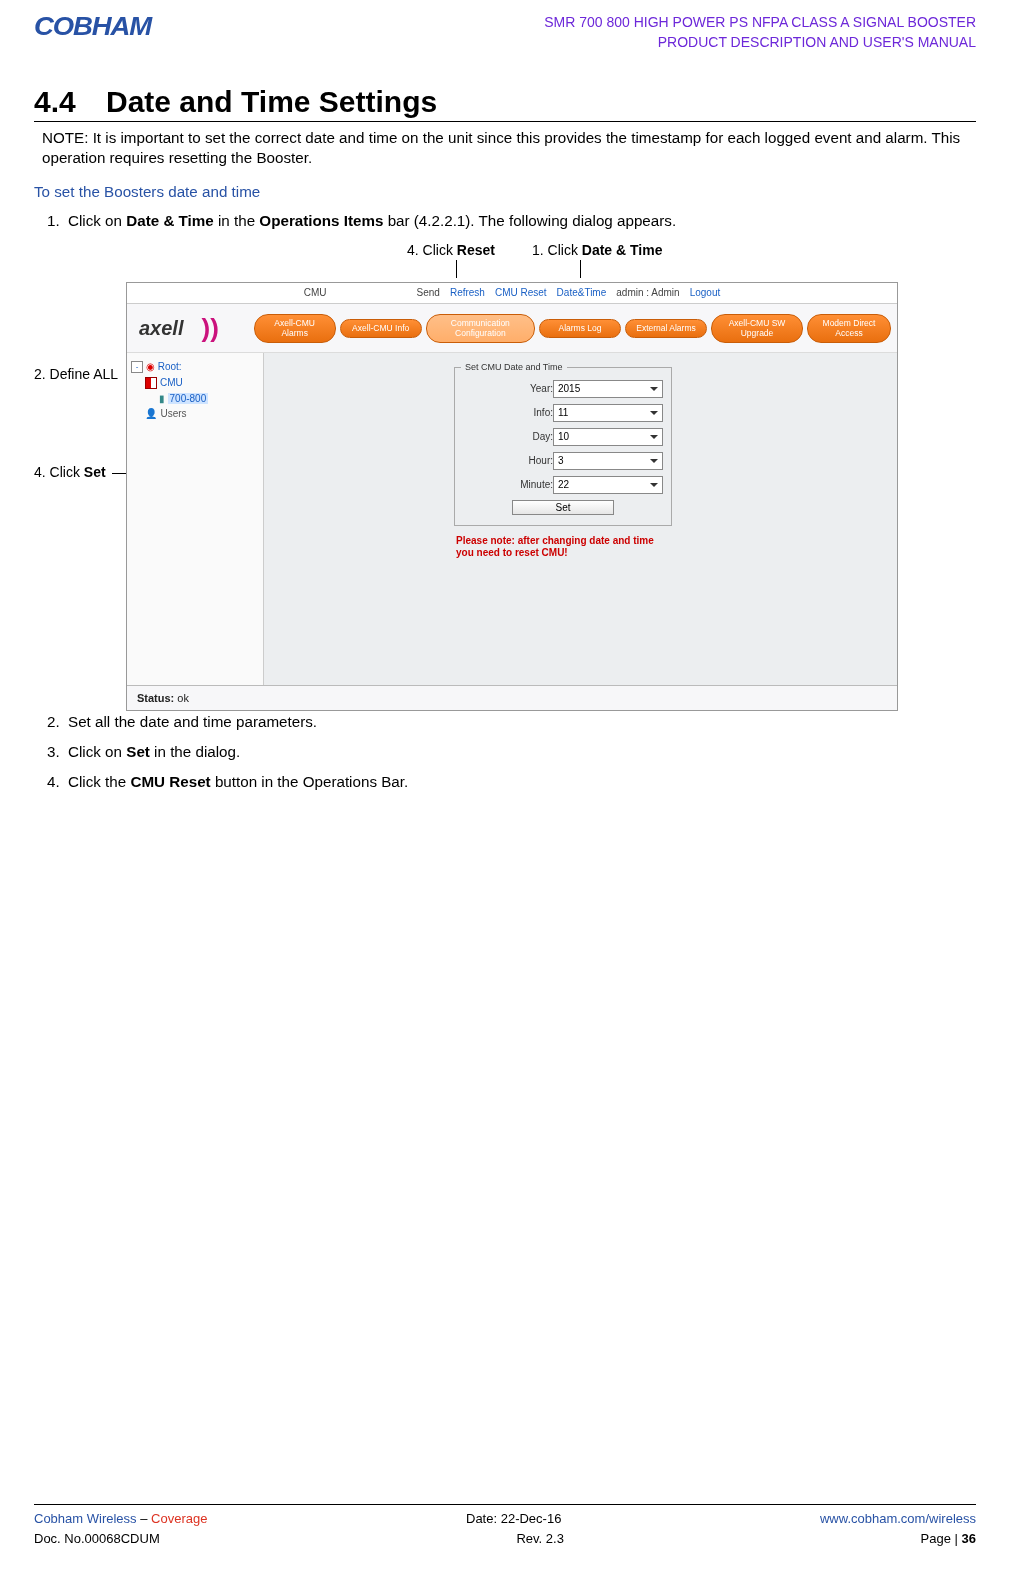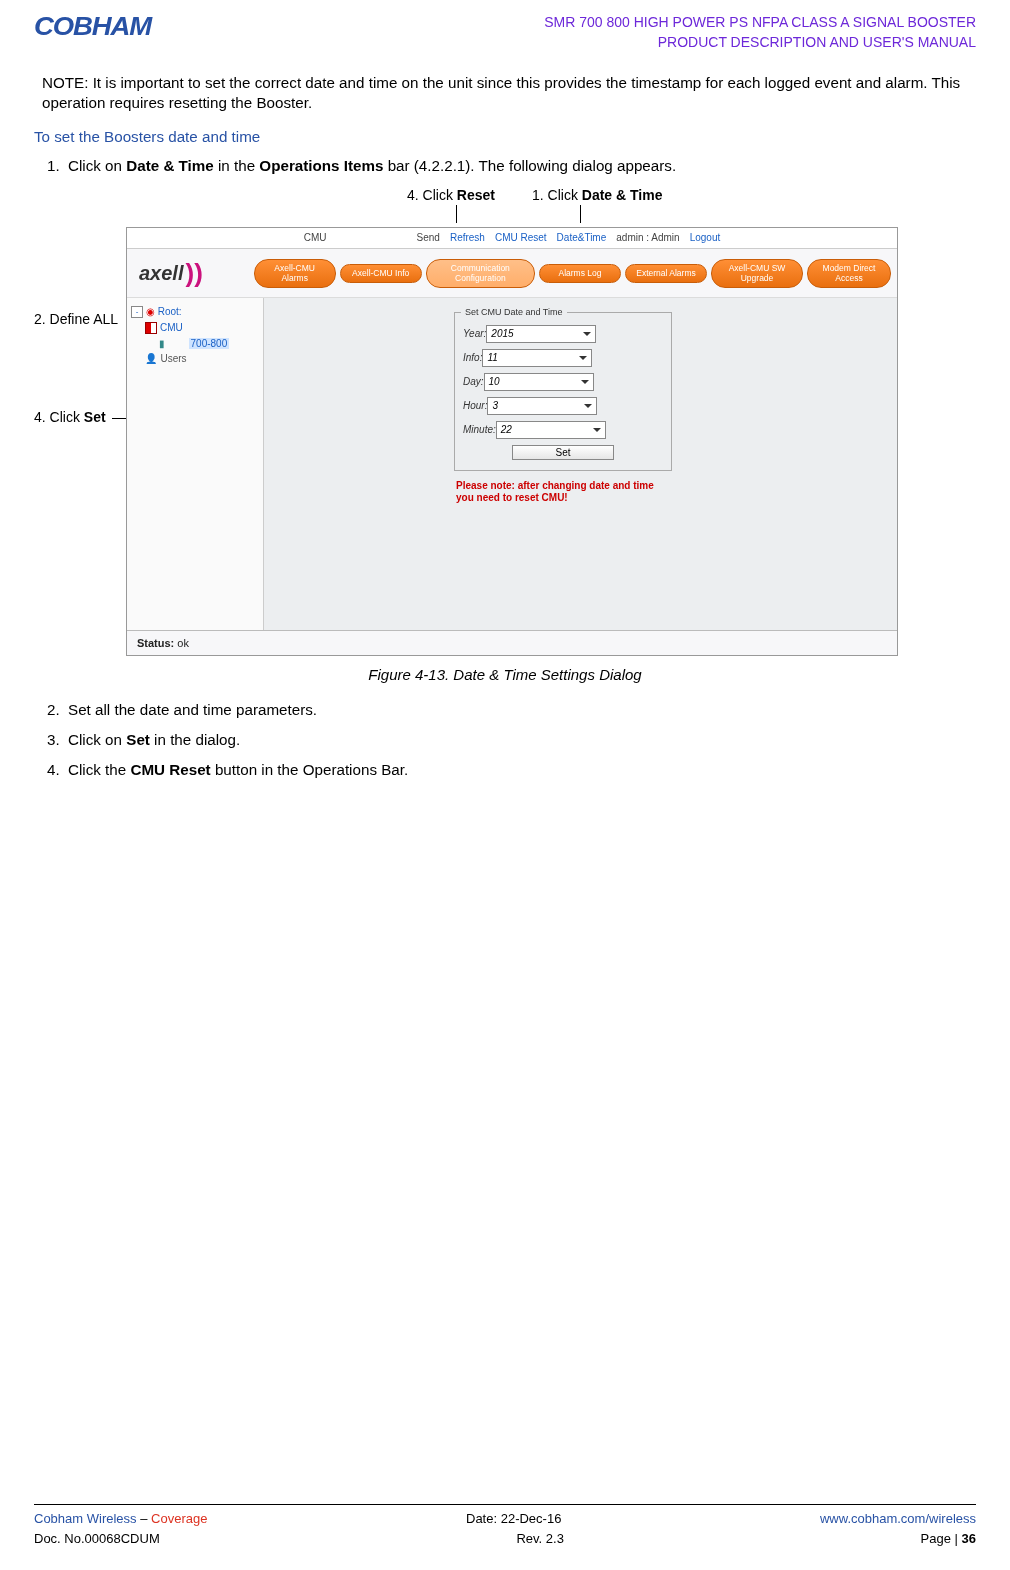--- a/index.html
+++ b/index.html
@@ -144,20 +144,21 @@
       width: 130px;
       height: 38px;
       display: flex;
       align-items: center;
       font-weight: bold;
       color: #333;
       font-size: 20px;
       position: relative;
       padding-left: 6px;
       font-style: italic;
+      gap: 16px;
     }
     .ss-logo .swoosh {
       color: #cb127d;
       font-size: 26px;
       font-style: normal;
       margin-left: 2px;
     }
     .tab {
       background: linear-gradient(#ff8f35, #e96f0f);
       color: #fff;
@@ -204,21 +205,20 @@
       line-height: 9px;
       text-align: center;
     }
     .tree-ico.flag {
       background: linear-gradient(to right, #d00 50%, #fff 50%);
       border: 1px solid #900;
     }
     .tree-sel {
       background: #cfe4ff;
       padding: 0 2px;
-      margin-left: 21px;
     }
     .ss-main {
       flex: 1;
       background: #eceef0;
       position: relative;
     }
     .ss-fieldset {
       position: absolute;
       left: 190px;
       top: 14px;
@@ -232,24 +232,23 @@
       position: absolute;
       top: -6px;
       left: 6px;
       background: #eceef0;
       padding: 0 4px;
       color: #333;
       font-size: 9px;
     }
     .ss-row {
       display: flex;
-      justify-content: flex-start;
+      justify-content: flex-end;
       align-items: center;
       margin: 6px 0;
-      font-style: italic;
     }
     .ss-row label { color: #333; }
     .ss-select {
       width: 100px;
       height: 16px;
       border: 1px solid #888;
       background: #fff;
       font-size: 10px;
       padding: 0 4px;
       display: flex;
@@ -332,20 +331,23 @@
 <div class="page-header">
   <div class="logo">COBHAM</div>
   <div class="header-right">
     <div>SMR 700 800 HIGH POWER PS NFPA CLASS A SIGNAL BOOSTER</div>
     <div>PRODUCT DESCRIPTION AND USER'S MANUAL</div>
   </div>
 </div>
 
 <div class="content">
 
+  <h2 class="section-title">
+    <span class="section-num">4.4</span><span>Date and Time Settings</span>
+  </h2>
 
   <p class="note">NOTE: It is important to set the correct date and time on the unit since this provides the timestamp for each logged event and alarm.  This operation requires resetting the Booster.</p>
 
   <div class="sub-heading">To set the Boosters date and time</div>
 
   <ol class="steps">
     <li>
       <span>Click on </span><span class="bold">Date &amp; Time</span><span> in the </span><span class="bold">Operations Items</span><span> bar (4.2.2.1).  The following dialog appears.</span>
     </li>
   </ol>
@@ -465,21 +467,20 @@
         </div>
       </div>
 
       <div class="ss-status">
         <span class="bold">Status:</span>
         <span>ok</span>
       </div>
     </div>
   </div>
 
-  <div class="fig-caption">Figure 4-13. Date &amp; Time Settings Dialog</div>
 
   <ol class="steps" start="2">
     <li>Set all the date and time parameters.</li>
     <li>
       <span>Click on </span><span class="bold">Set</span><span> in the dialog.</span>
     </li>
     <li>
       <span>Click the </span><span class="bold">CMU Reset</span><span> button in the Operations Bar.</span>
     </li>
   </ol>

